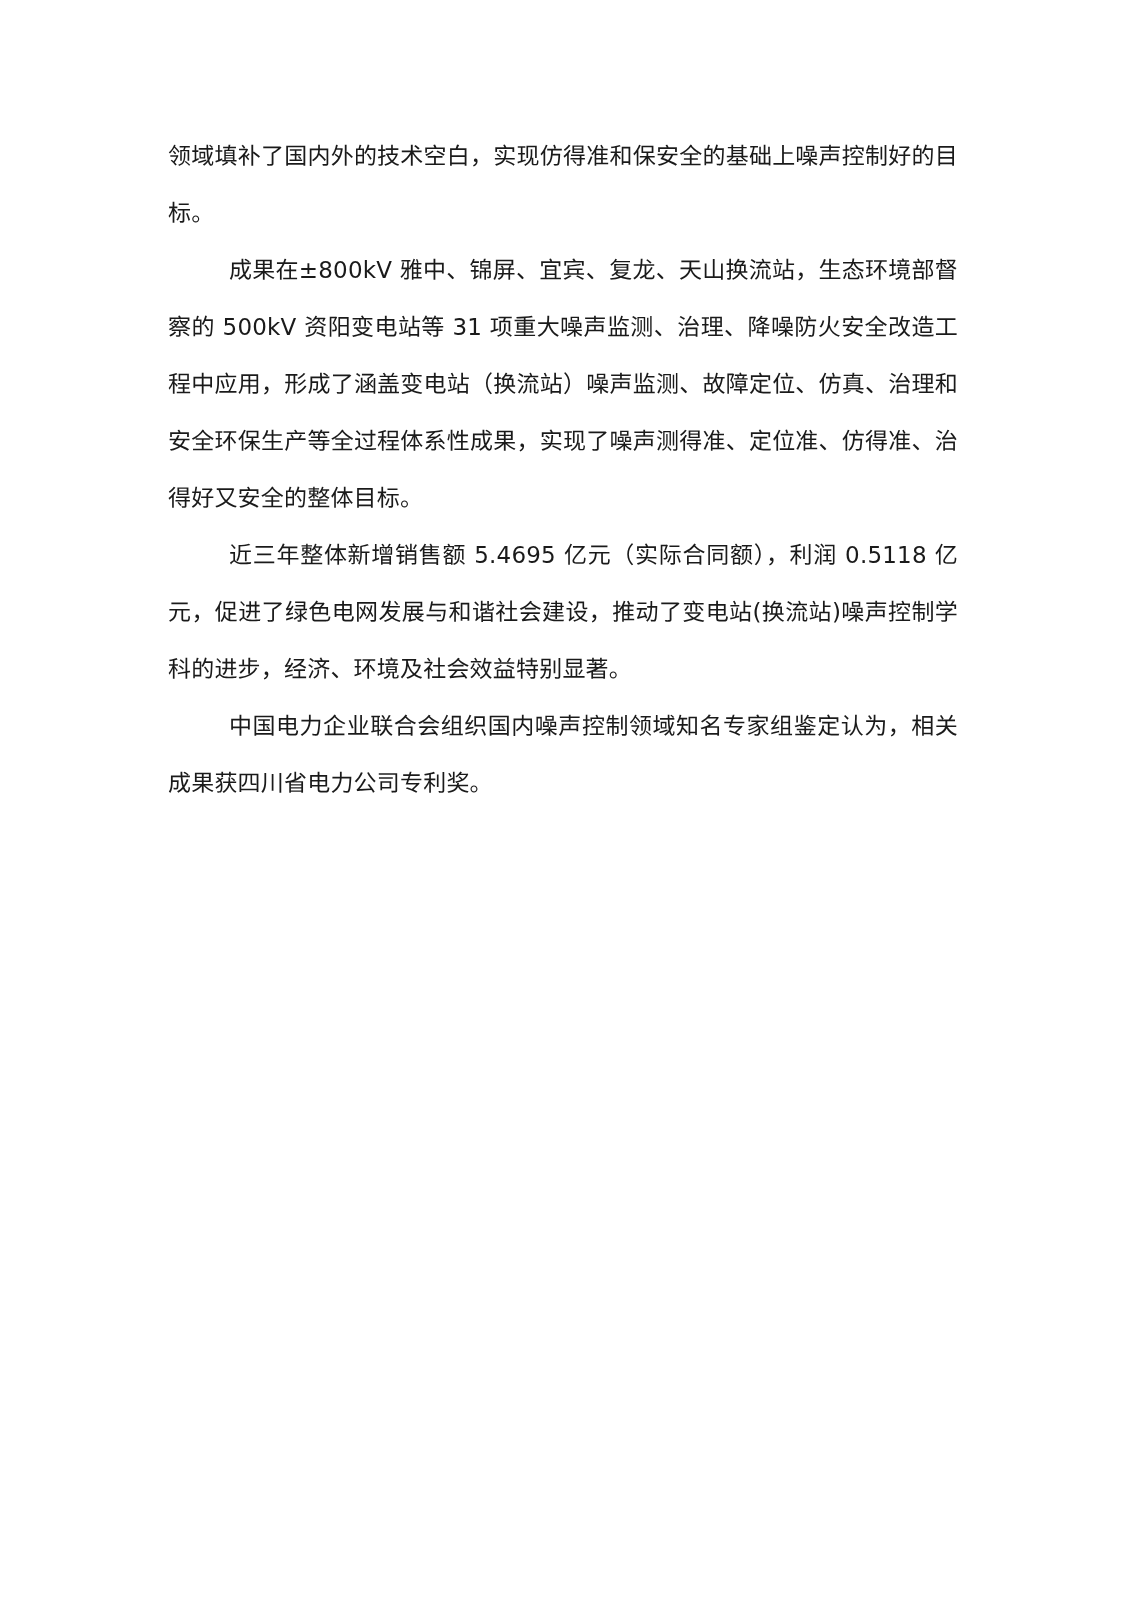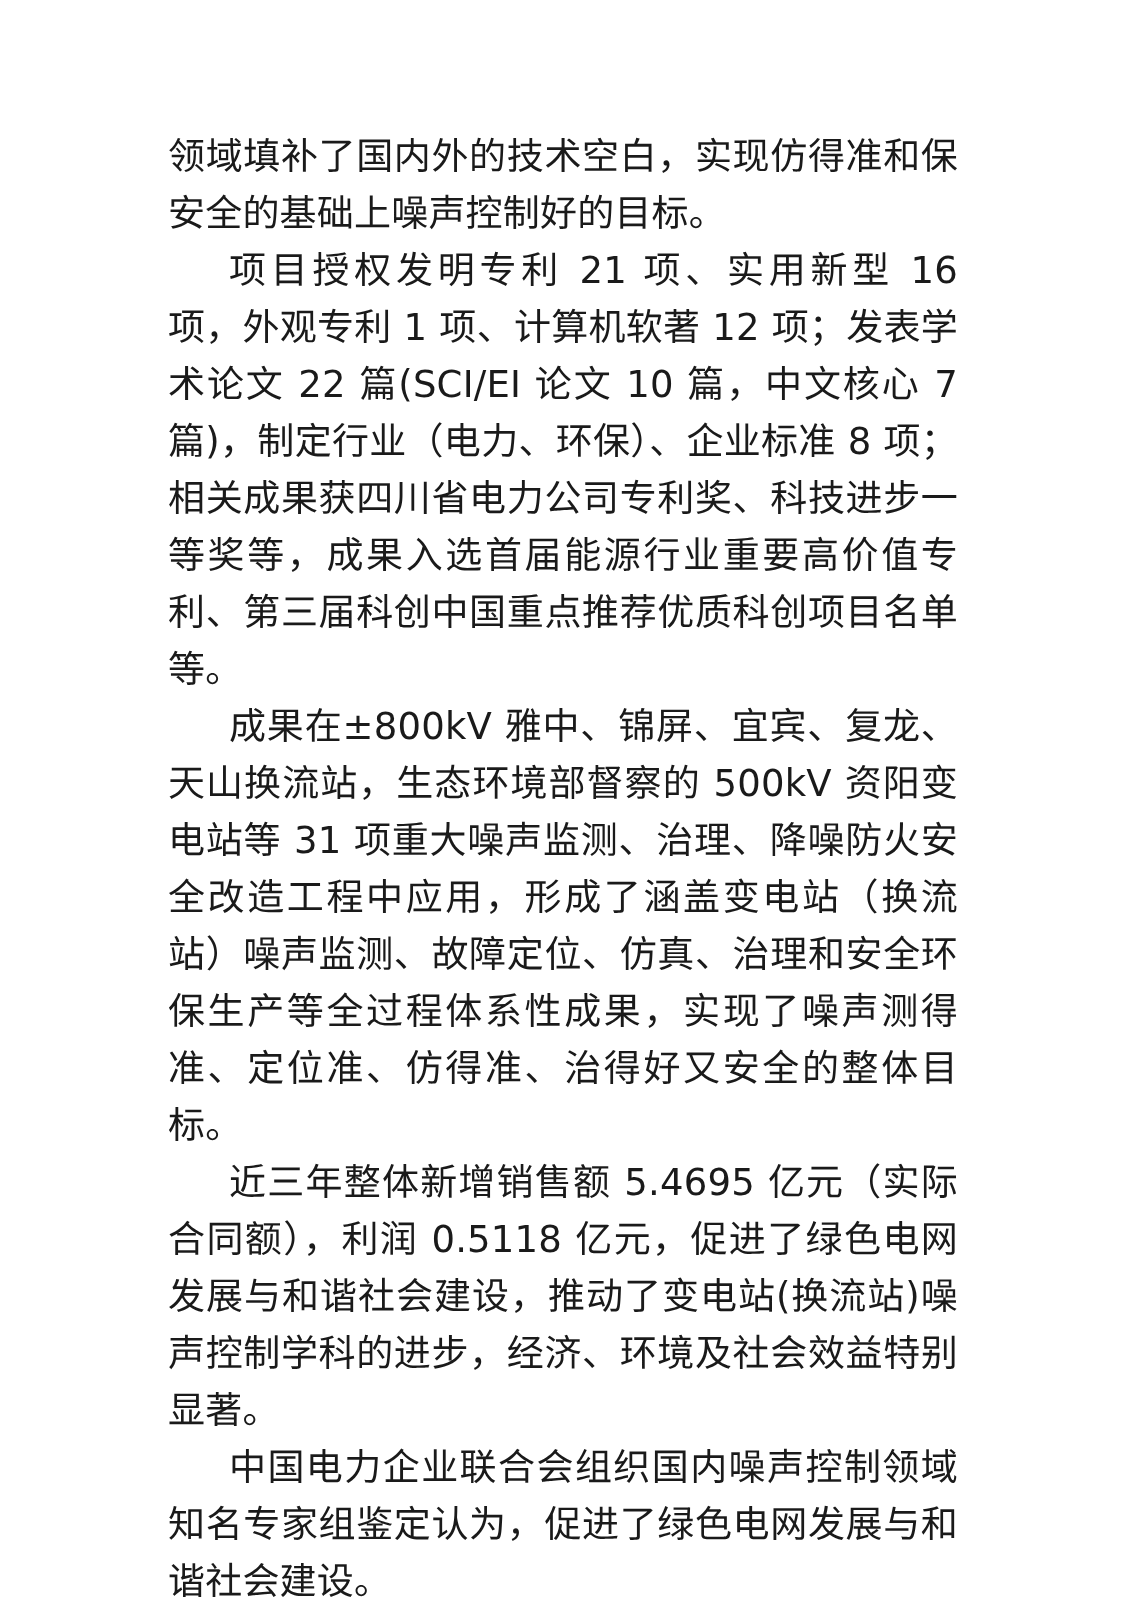--- a/index.html
+++ b/index.html
@@ -23,36 +23,35 @@
     height: 1600px;
     background: #ffffff;
   }
   .text-body {
     position: absolute;
     top: 128px;
     left: 168px;
     width: 790px;
   }
   .para {
-    font-size: 37px;
+    font-size: 23px;
     line-height: 57px;
     text-align: justify;
     text-justify: inter-ideograph;
     margin: 0 0 0 0;
     letter-spacing: 0.2px;
     color: #1a1a1a;
   }
   .para.indent {
     text-indent: 61px;
   }
 </style>
 </head>
 <body>
 
 <div class="page">
   <div class="text-body">
     <p class="para">领域填补了国内外的技术空白，实现仿得准和保安全的基础上噪声控制好的目标。</p>
-    <p class="para indent">项目授权发明专利 21 项、实用新型 16 项，外观专利 1 项、计算机软著 12 项；发表学术论文 22 篇(SCI/EI 论文 10 篇，中文核心 7 篇)，制定行业（电力、环保）、企业标准 8 项；相关成果获四川省电力公司专利奖、科技进步一等奖等，成果入选首届能源行业重要高价值专利、第三届科创中国重点推荐优质科创项目名单等。</p>
     <p class="para indent">成果在±800kV 雅中、锦屏、宜宾、复龙、天山换流站，生态环境部督察的 500kV 资阳变电站等 31 项重大噪声监测、治理、降噪防火安全改造工程中应用，形成了涵盖变电站（换流站）噪声监测、故障定位、仿真、治理和安全环保生产等全过程体系性成果，实现了噪声测得准、定位准、仿得准、治得好又安全的整体目标。</p>
     <p class="para indent">近三年整体新增销售额 5.4695 亿元（实际合同额），利润 0.5118 亿元，促进了绿色电网发展与和谐社会建设，推动了变电站(换流站)噪声控制学科的进步，经济、环境及社会效益特别显著。</p>
-    <p class="para indent">中国电力企业联合会组织国内噪声控制领域知名专家组鉴定认为，促进了绿色电网发展与和谐社会建设。</p>
+    <p class="para indent">中国电力企业联合会组织国内噪声控制领域知名专家组鉴定认为，相关成果获四川省电力公司专利奖。</p>
   </div>
 </div>
 
 </body></html>

